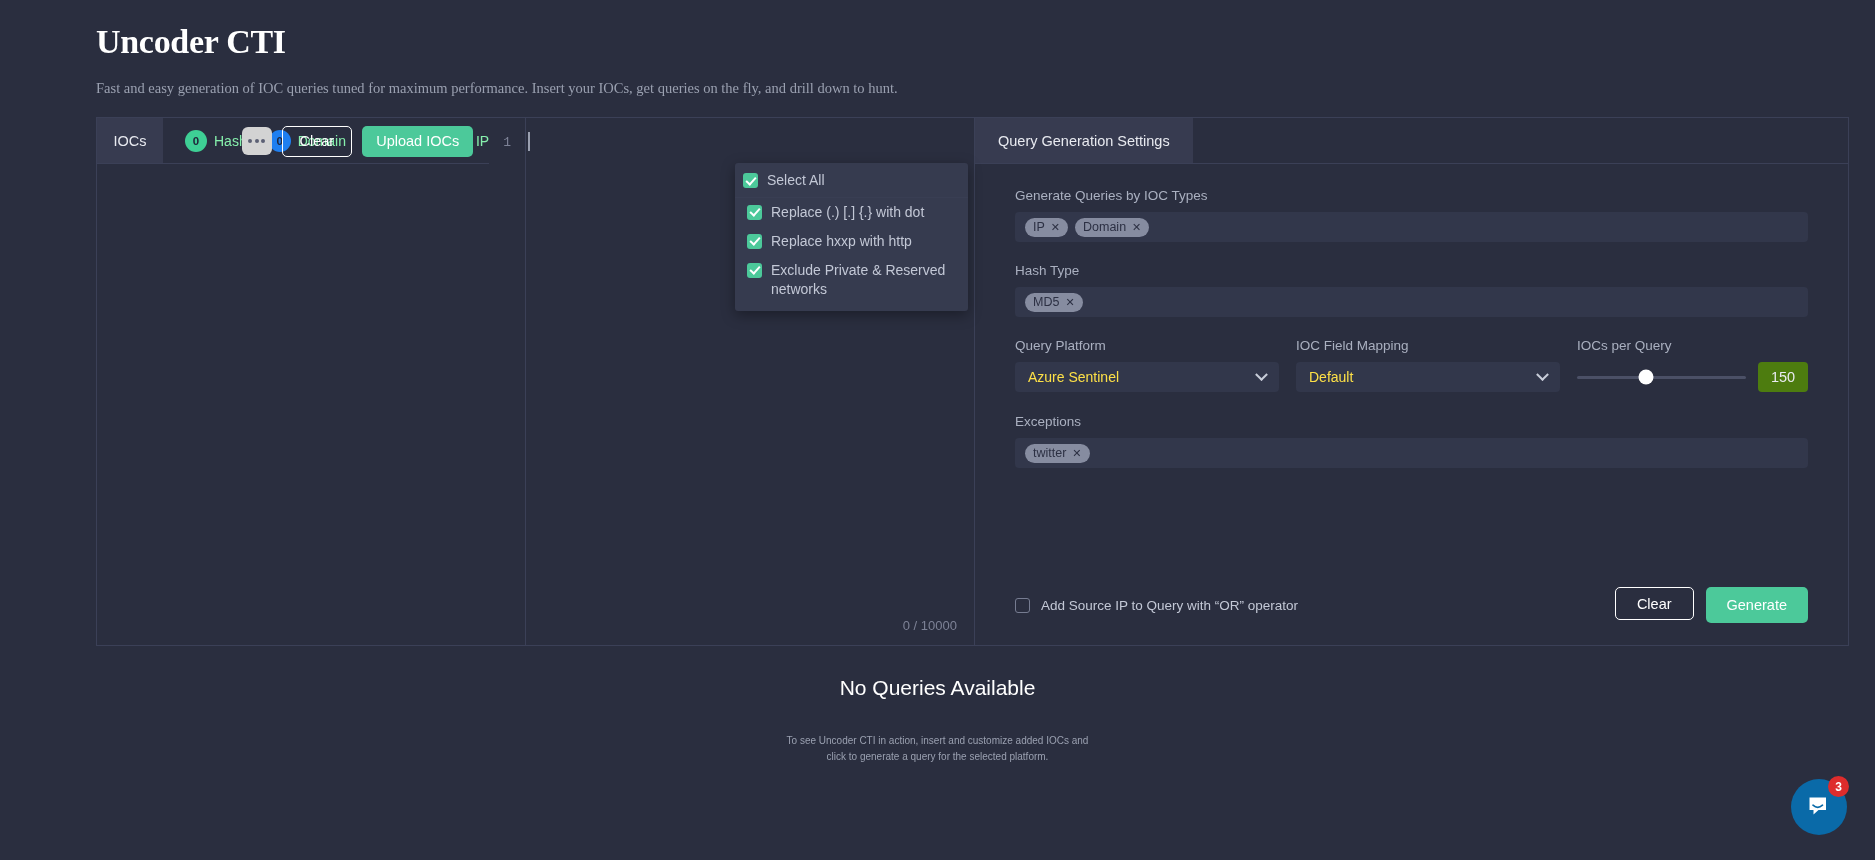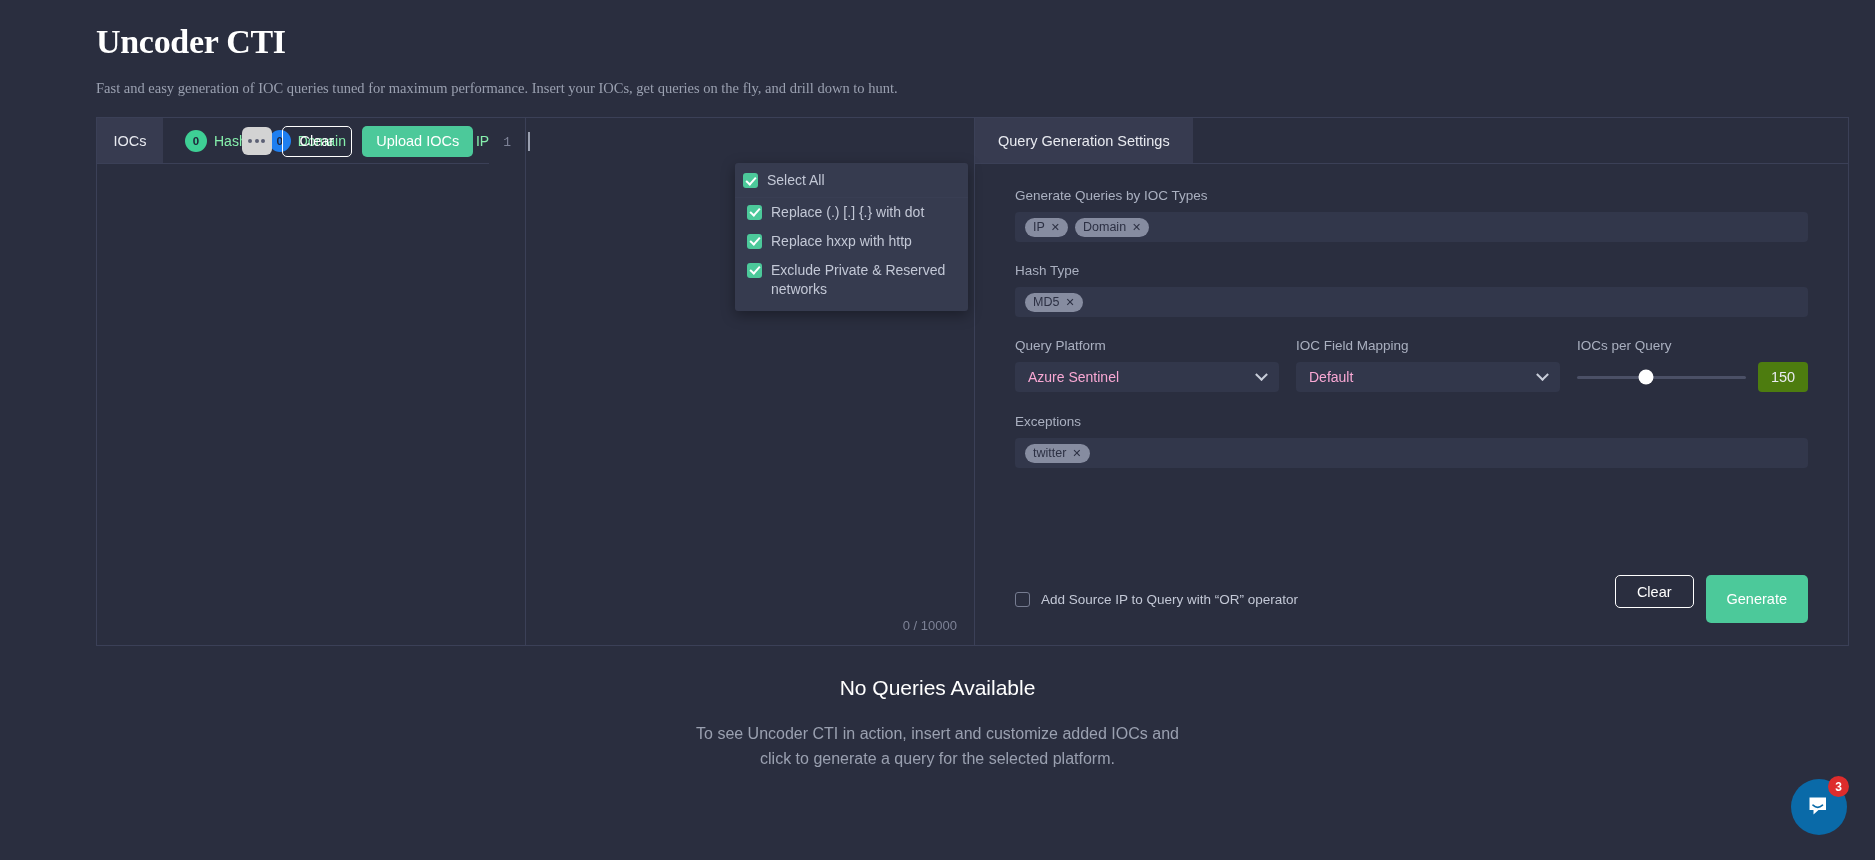--- a/index.html
+++ b/index.html
@@ -320,21 +320,21 @@
 
   .select {
     height: 30px;
     background: #32374b;
     border-radius: 4px;
     display: flex;
     align-items: center;
     justify-content: space-between;
     padding: 0 13px;
     font-size: 14px;
-    color: #f9a8d4;
+    color: #fde047;
     cursor: pointer;
   }
   .chev {
     width: 9px; height: 9px;
     border: solid #c8cdd9;
     border-width: 0 2px 2px 0;
     transform: rotate(45deg) translate(-2px,-2px);
   }
 
   .slider-row {
@@ -405,21 +405,21 @@
     padding: 0 21px;
     border: 1px solid #ffffff;
     border-radius: 5px;
     background: transparent;
     color: #ffffff;
     font-size: 14.5px;
     font-family: "Liberation Sans", sans-serif;
     cursor: pointer;
   }
   .btn-generate {
-    height: 48px;
+    height: 36px;
     padding: 0 21px;
     border: none;
     border-radius: 5px;
     background: #4cc99a;
     color: #ffffff;
     font-size: 14.5px;
     font-family: "Liberation Sans", sans-serif;
     cursor: pointer;
   }
 
@@ -430,22 +430,22 @@
     left: 0;
     width: 1875px;
     text-align: center;
   }
   .empty-title {
     font-size: 21px;
     color: #ffffff;
     font-weight: normal;
   }
   .empty-sub {
-    margin-top: 22px;
-    font-size: 16px;
+    margin-top: 33px;
+    font-size: 10px;
     color: #9aa0b0;
     line-height: 1.55;
   }
 
   
   .chat {
     position: absolute;
     right: 28px;
     bottom: 25px;
     width: 56px; height: 56px;

